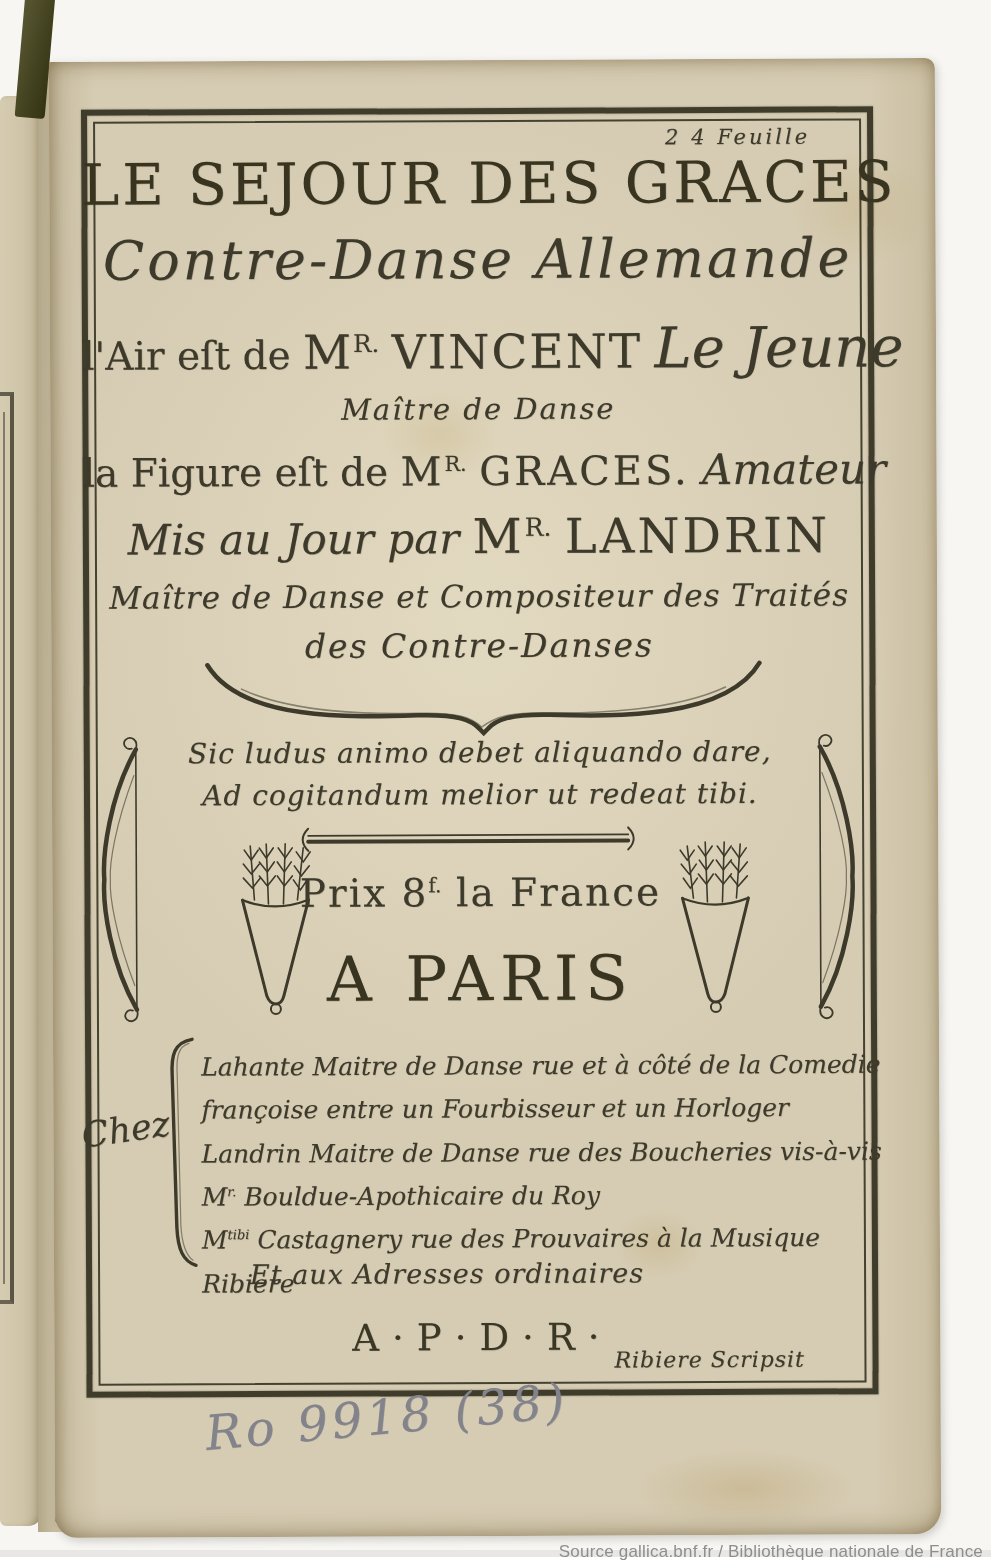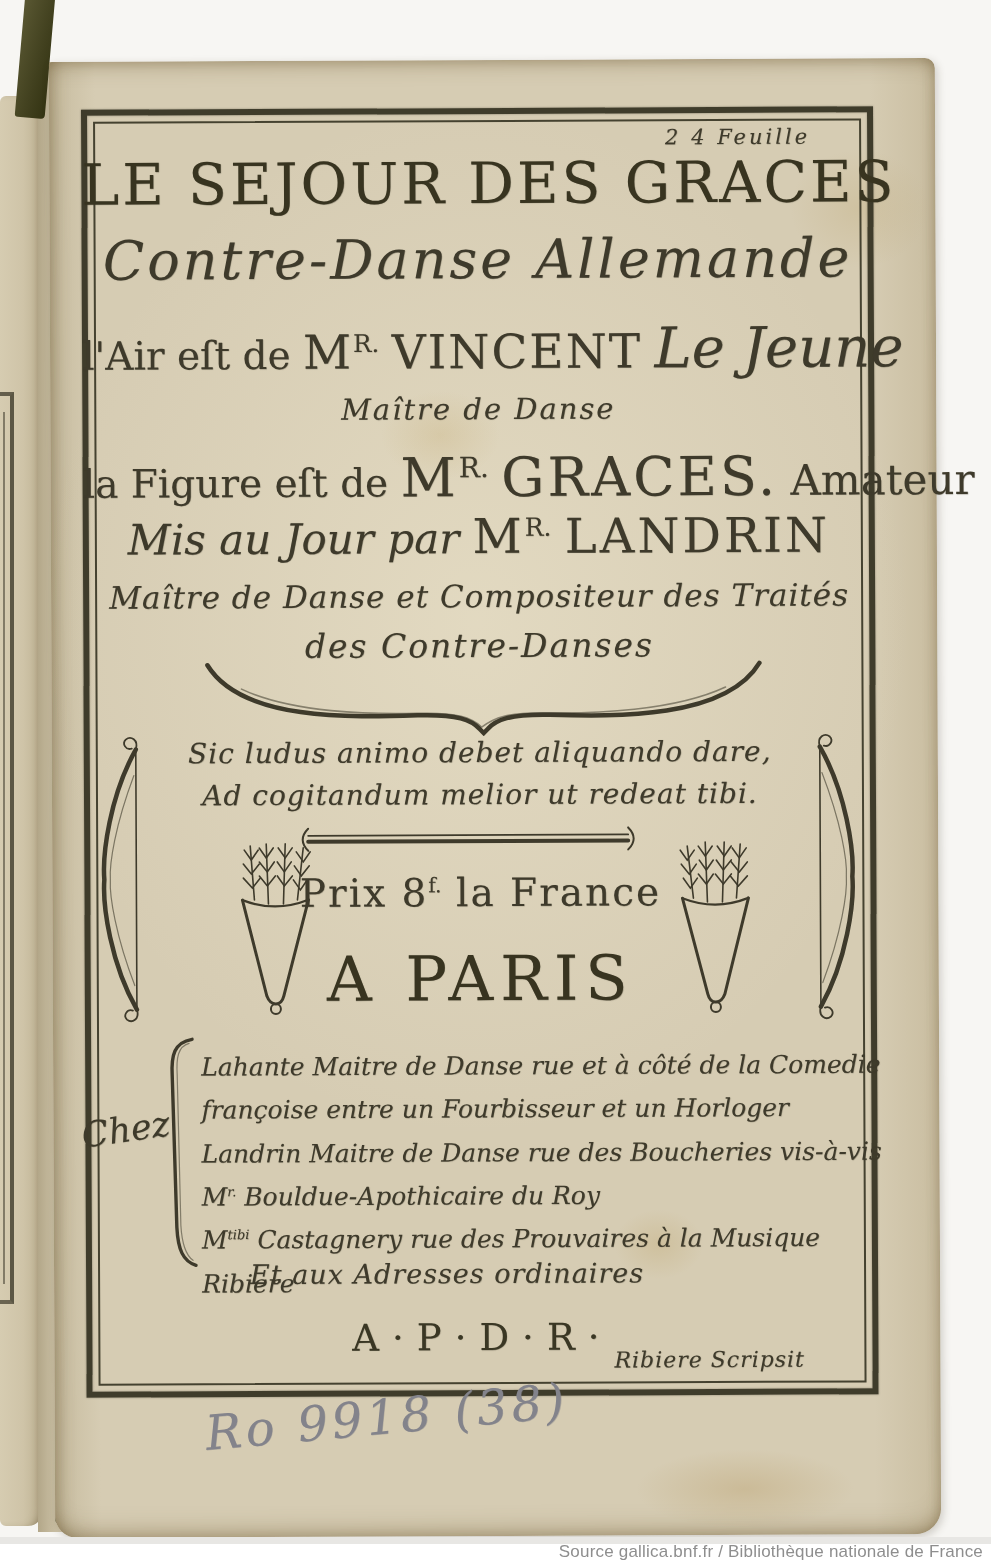--- a/index.html
+++ b/index.html
@@ -82,22 +82,22 @@
   sup.s { font-size:.52em; vertical-align:super; letter-spacing:0; }
 
   .corner-note { top:66px; right:125px; width:300px; text-align:right; font-size:21px; font-style:italic; letter-spacing:3px; }
   .main-title { top:90px; font-size:57px; letter-spacing:3px; white-space:nowrap; color:#383420; }
   .subtitle   { top:168px; font-size:54px; font-style:italic; letter-spacing:3px; white-space:nowrap; }
   .air-line   { top:256px; font-size:39px; white-space:nowrap; }
   .air-line .name  { font-size:47px; letter-spacing:2px; }
   .air-line .tail  { font-style:italic; font-size:56px; }
   .role-line  { top:332px; font-size:29px; font-style:italic; letter-spacing:2px; }
   .figure-line{ top:386px; font-size:39px; white-space:nowrap; }
-  .figure-line .name { font-size:54px; letter-spacing:3px; }
-  .figure-line .tail { font-size:42px; }
+  .figure-line .name { font-size:40px; letter-spacing:3px; }
+  .figure-line .tail { font-style:italic; font-size:42px; }
   .publish-line { top:448px; font-size:42px; font-style:italic; white-space:nowrap; }
   .publish-line .name { font-style:normal; font-size:48px; letter-spacing:3px; }
   .role2-line  { top:518px; font-size:31px; font-style:italic; letter-spacing:1px; white-space:nowrap; }
   .role3-line  { top:566px; font-size:33px; font-style:italic; letter-spacing:2px; }
   .motto1 { top:676px; font-size:28px; font-style:italic; letter-spacing:1px; }
   .motto2 { top:718px; font-size:28px; font-style:italic; letter-spacing:1px; }
   .price-line { top:810px; font-size:39px; letter-spacing:2px; }
   .city-line  { top:882px; font-size:62px; letter-spacing:7px; color:#383420; }
   .chez-label { left:28px; top:1048px; font-size:35px; font-style:italic; transform:rotate(-8deg); }
   .addresses  { left:148px; top:982px; width:680px; font-size:25px; font-style:italic; line-height:38px; }
@@ -120,21 +120,21 @@
   .brace-deco { left:150px; top:598px; width:565px; height:78px; }
   .bow-left  { left:42px;  top:672px; width:70px; height:292px; }
   .bow-right { left:740px; top:672px; width:70px; height:292px; transform:scaleX(-1); }
   .quiver-left  { left:168px; top:775px; width:118px; height:184px; }
   .quiver-right { left:600px; top:775px; width:118px; height:184px; transform:scaleX(-1); }
   .rod-deco { left:240px; top:766px; width:352px; height:26px; }
   .chez-brace { left:106px; top:974px; width:38px; height:234px; }
 
   
   .footer {
-    position:absolute; left:0; right:0; bottom:0; height:29px; z-index:10;
+    position:absolute; left:0; right:0; bottom:0; height:16px; z-index:10;
     background:linear-gradient(to bottom,#e8e7e4 0,#e8e7e4 7px,#ffffff 7px);
     font-family:"Liberation Sans", sans-serif;
   }
   .footer .credit {
     position:absolute; right:8px; bottom:4px;
     font-size:17px; color:#8e8e8e; letter-spacing:.2px;
   }
 </style>
 </head>
 <body>

